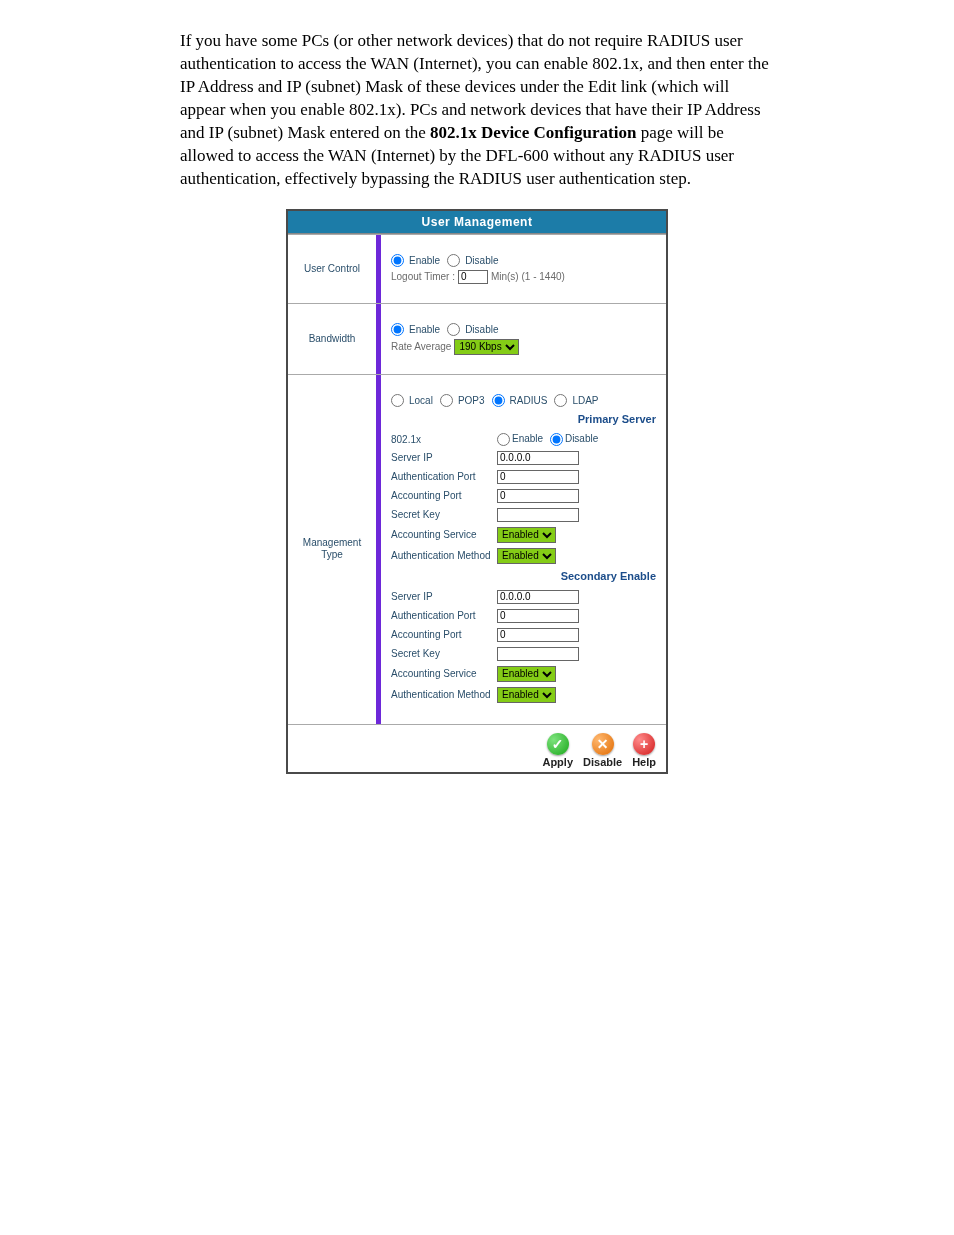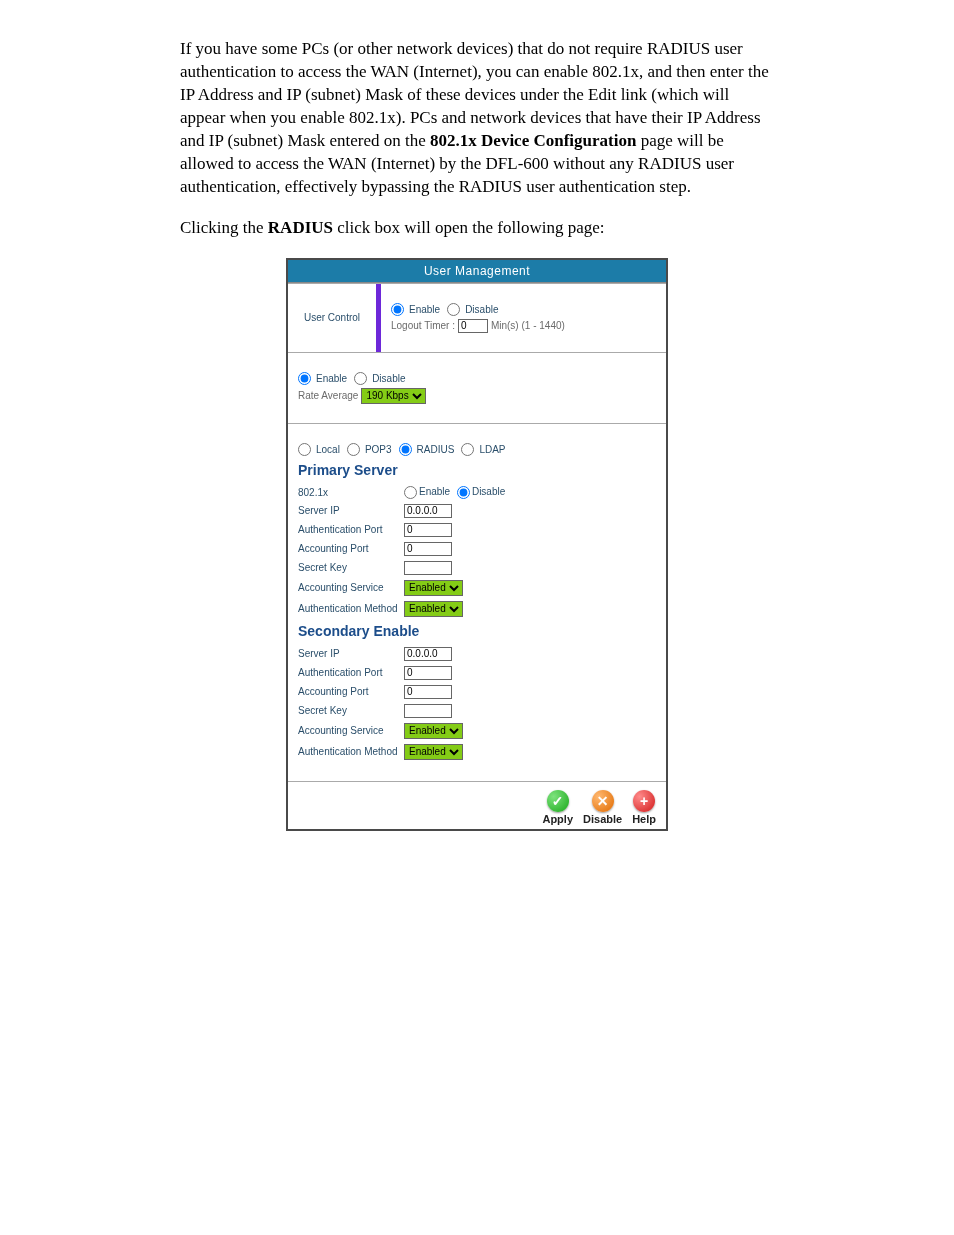--- a/index.html
+++ b/index.html
@@ -1,53 +1,50 @@
 <!DOCTYPE html>
 <html><head>
 <meta charset="utf-8">
 <style>
   html,body{margin:0;padding:0;background:#fff;font-family:"Times New Roman",Times,serif;color:#000;width:954px}
   .page{padding:30px 180px 30px 180px;width:594px}
-  .para{font-size:17px;line-height:1.35;margin:8px 0 18px 0}
+  .para{font-size:17px;line-height:1.35;margin:0 0 18px 0}
   .bold{font-weight:bold}
   
   .panel-wrap{display:flex;justify-content:center}
   .panel{border:2px solid #4a4a4a;width:378px;font-family:Verdana,Geneva,Tahoma,sans-serif;font-size:10px;color:#6b6b6b}
-  .hdr{background:#1c7ca8;color:#fff;text-align:center;font-weight:normal;font-size:12px;letter-spacing:.5px;padding:4px 0;border-bottom:1px solid #888}
+  .hdr{background:#1c7ca8;color:#fff;text-align:center;font-weight:bold;font-size:12px;letter-spacing:.5px;padding:4px 0;border-bottom:1px solid #888}
   .row{display:flex;border-top:1px solid #aaa}
   .row:first-of-type{border-top:none}
   .lcell{width:80px;border-right:5px solid #6d28d9;display:flex;align-items:center;justify-content:center;text-align:center;padding:8px 4px;color:#2a4e6a;font-size:10px;line-height:1.2}
   .rcell{flex:1;padding:16px 10px}
   .rline{display:flex;align-items:center;margin:3px 0;gap:3px}
   label.opt{margin-right:4px;color:#2a4e6a}
   input[type=radio]{margin:0 2px 0 0;vertical-align:middle}
   .tin{border:1px solid #666;height:14px;font-size:10px;padding:0 2px;box-sizing:border-box}
   .tin-xs{width:30px}
-  .tin-md{width:48px}
+  .tin-md{width:82px}
   select{border:1px solid #666;height:16px;font-size:10px;background:#84cc16}
-  .subhdr{color:#1c4d8a;font-weight:bold;font-size:14px;text-align:left;margin:6px 0 8px 0}
+  .subhdr{color:#1c4d8a;font-weight:bold;font-size:11px;text-align:right;margin:6px 0 8px 0}
   .kv{display:flex;align-items:center;margin:5px 0}
   .kv .k{width:106px;color:#2a4e6a;font-size:10px}
   .kv .v{flex:1}
   .footer{border-top:1px solid #aaa;display:flex;justify-content:flex-end;padding:8px 10px 4px 10px;gap:10px}
   .fbtn{display:flex;flex-direction:column;align-items:center;font-family:Arial,Helvetica,sans-serif;font-size:11px;font-weight:bold;color:#222;cursor:pointer;user-select:none}
   .circ{width:22px;height:22px;border-radius:50%;display:flex;align-items:center;justify-content:center;color:#fff;font-weight:bold;font-size:14px;margin-bottom:1px;box-shadow:0 1px 2px rgba(0,0,0,.4)}
   .c-green{background:radial-gradient(circle at 30% 30%,#7de37d,#1aa71a)}
   .c-orange{background:radial-gradient(circle at 30% 30%,#ffb870,#e06a00)}
   .c-red{background:radial-gradient(circle at 30% 30%,#ff8a8a,#d11a1a)}
 </style>
 </head>
 <body>
 
 <div class="page">
   <p class="para">
     <span>If you have some PCs (or other network devices) that do not require RADIUS user authentication to access the WAN (Internet), you can enable 802.1x, and then enter the IP Address and IP (subnet) Mask of these devices under the Edit link (which will appear when you enable 802.1x).  PCs and network devices that have their IP Address and IP (subnet) Mask entered on the </span><span class="bold">802.1x Device Configuration</span><span> page will be allowed to access the WAN (Internet) by the DFL-600 without any RADIUS user authentication, effectively bypassing the RADIUS user authentication step.</span>
-  </p>
-  <p class="para">
-    <span>Clicking the </span><span class="bold">RADIUS</span><span> click box will open the following page:</span>
   </p>
 
   <div class="panel-wrap">
     <div class="panel">
       <div class="hdr">User Management</div>
 
       <div class="row">
         <div class="lcell">User Control</div>
         <div class="rcell">
           <div class="rline">
@@ -58,37 +55,39 @@
           </div>
           <div class="rline">
             <span>Logout Timer :</span>
             <input class="tin tin-xs" value="0" style="">
             <span>Min(s) (1 - 1440)</span>
           </div>
         </div>
       </div>
 
       <div class="row">
+        <div class="lcell">Bandwidth</div>
         <div class="rcell">
           <div class="rline">
             <input type="radio" checked="" style="">
             <label class="opt">Enable</label>
             <input type="radio" style="">
             <label class="opt">Disable</label>
           </div>
           <div class="rline">
             <span>Rate Average</span>
             <select>
               <option>190 Kbps</option>
             </select>
           </div>
         </div>
       </div>
 
       <div class="row">
+        <div class="lcell">Management Type</div>
         <div class="rcell">
           <div class="rline">
             <input type="radio" style="">
               <label class="opt">Local</label>
             <input type="radio" style="">
               <label class="opt">POP3</label>
             <input type="radio" checked="" style="">
               <label class="opt">RADIUS</label>
             <input type="radio" style="">
               <label class="opt">LDAP</label>

